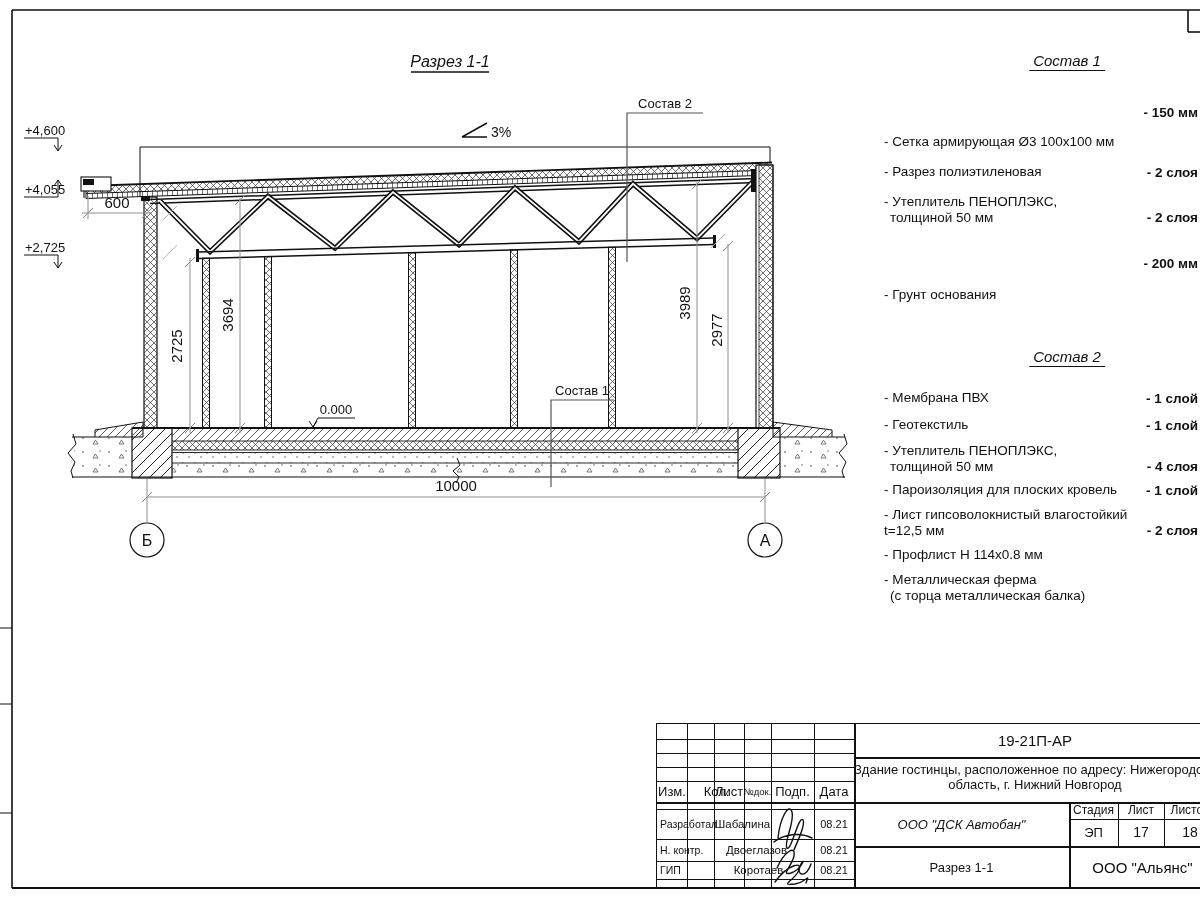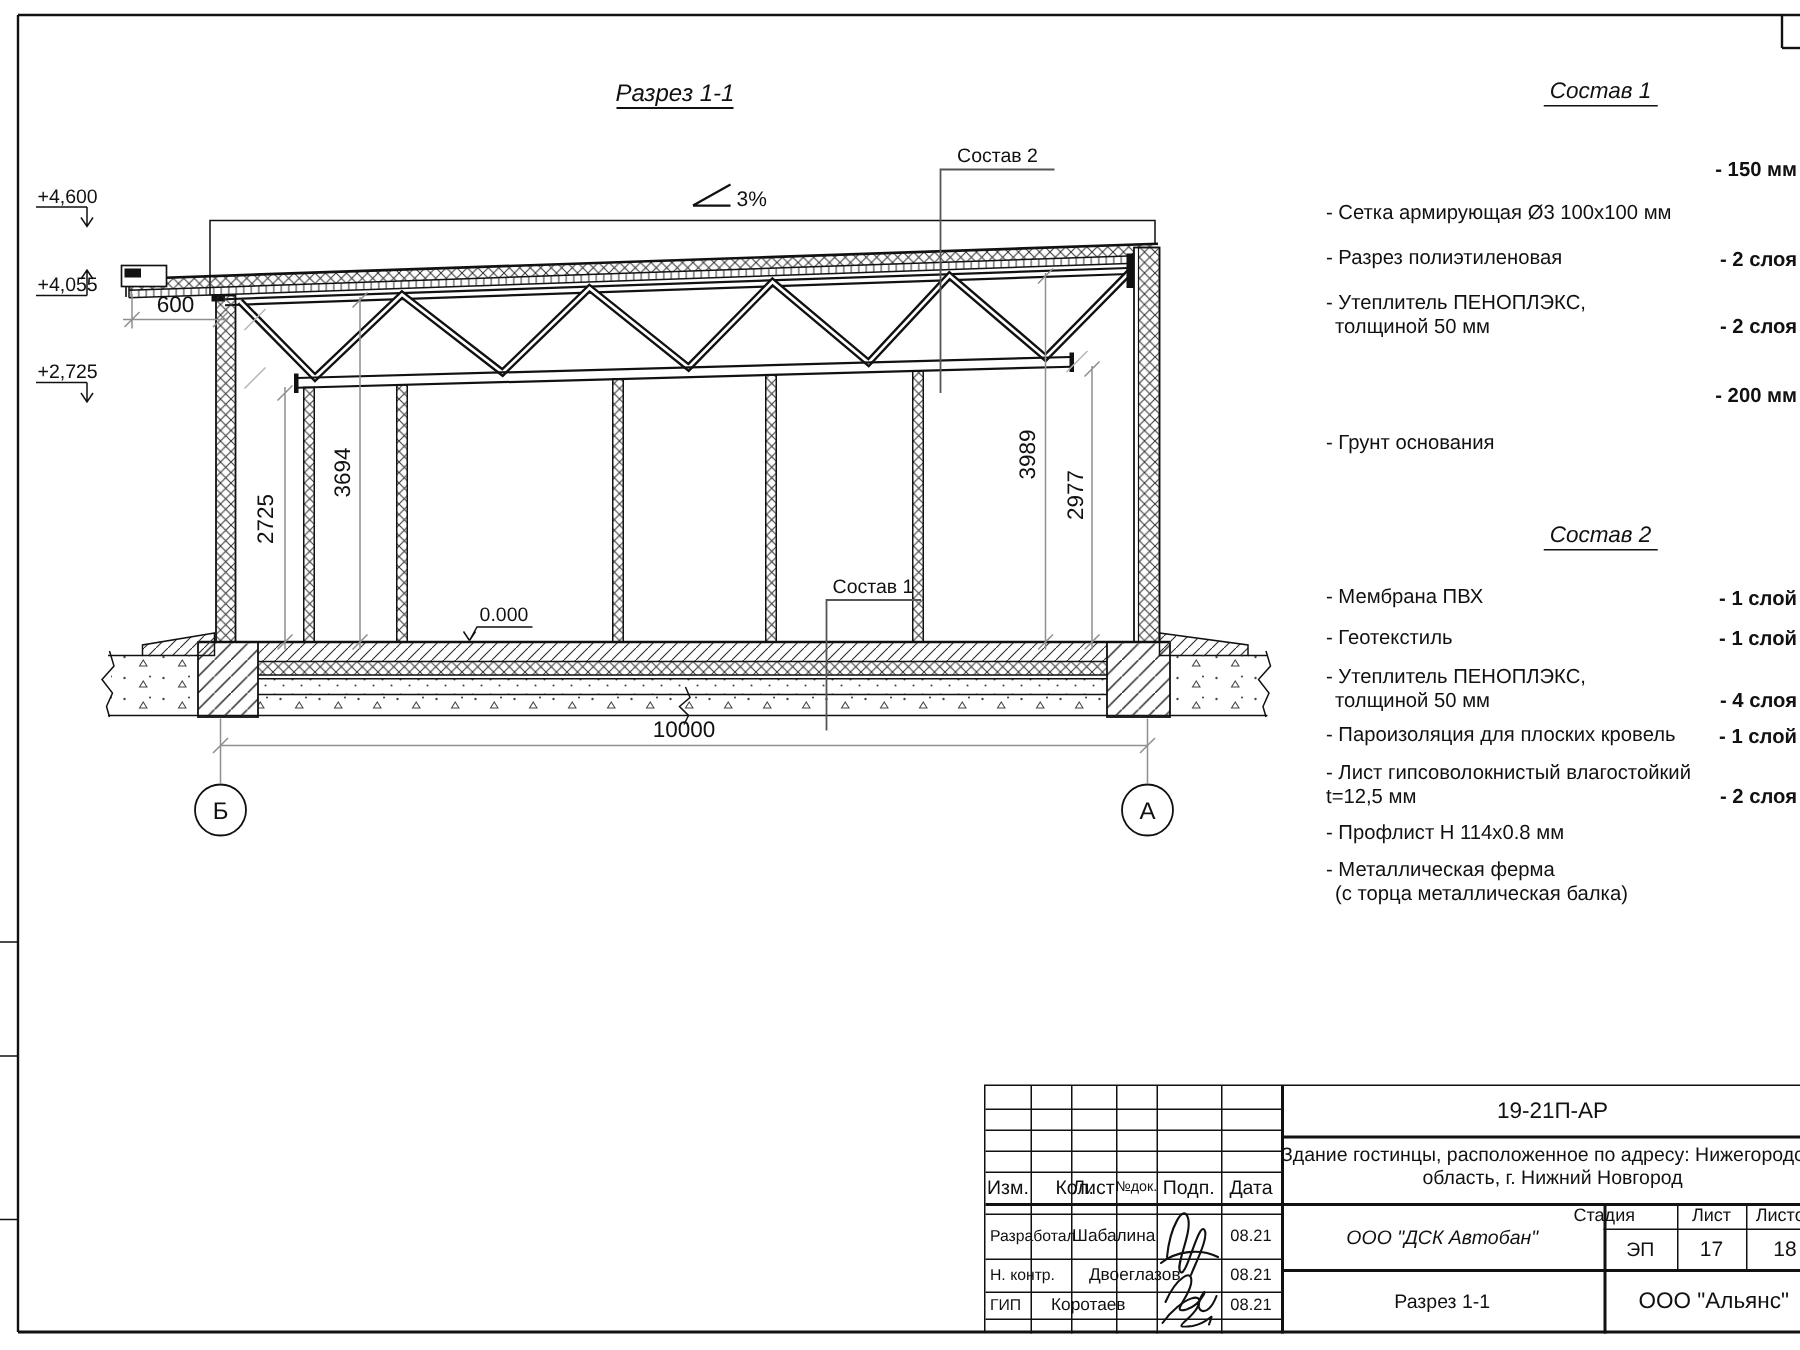--- a/index.html
+++ b/index.html
@@ -310,31 +310,31 @@
   <div class="cell" style="left:114px; top:57px; width:43px; height:21px;">Подп.</div>
   <div class="cell" style="left:157px; top:57px; width:40px; height:21px;">Дата</div>
 
   <div class="cell left-al" style="left:0;  top:85px;  width:57px; height:30px; font-size:10.5px;">Разработал</div>
   <div class="cell" style="left:57px;  top:85px;  width:57px; height:30px; font-size:11.5px;">Шабалина</div>
   <div class="cell" style="left:157px; top:85px;  width:40px; height:30px; font-size:11px;">08.21</div>
   <div class="cell left-al" style="left:0;  top:115px; width:57px; height:22px; font-size:10.5px;">Н. контр.</div>
   <div class="cell" style="left:71px;  top:115px; width:57px; height:22px; font-size:11.5px;">Двоеглазов</div>
   <div class="cell" style="left:157px; top:115px; width:40px; height:22px; font-size:11px;">08.21</div>
   <div class="cell left-al" style="left:0;  top:137px; width:57px; height:18px; font-size:10.5px;">ГИП</div>
-  <div class="cell" style="left:40px;  top:137px; width:57px; height:18px; font-size:11.5px;">Коротаев</div>
+  <div class="cell" style="left:73px;  top:137px; width:57px; height:18px; font-size:11.5px;">Коротаев</div>
   <div class="cell" style="left:157px; top:137px; width:40px; height:18px; font-size:11px;">08.21</div>
 
   <div class="cell" style="left:197px; top:0; width:362px; height:33px; font-size:15px;">19-21П-АР</div>
   <div class="cell" style="left:197px; top:33px; width:362px; height:45px; display:block; padding-top:5px;">
     <div>Здание гостинцы, расположенное по адресу: Нижегородская</div>
     <div>область, г. Нижний Новгород</div>
   </div>
   <div class="cell" style="left:197px; top:78px;  width:215px; height:44px; font-style:italic;">ООО "ДСК Автобан"</div>
   <div class="cell" style="left:197px; top:122px; width:215px; height:43px;">Разрез 1-1</div>
-  <div class="cell" style="left:388px; top:78px;  width:49px; height:17px; font-size:12px;">Стадия</div>
+  <div class="cell" style="left:412px; top:78px;  width:49px; height:17px; font-size:12px;">Стадия</div>
   <div class="cell" style="left:461px; top:78px;  width:46px; height:17px; font-size:12px;">Лист</div>
   <div class="cell" style="left:507px; top:78px;  width:52px; height:17px; font-size:12px;">Листов</div>
   <div class="cell" style="left:412px; top:95px;  width:49px; height:27px; font-size:13px;">ЭП</div>
   <div class="cell" style="left:461px; top:95px;  width:46px; height:27px; font-size:14px;">17</div>
   <div class="cell" style="left:507px; top:95px;  width:52px; height:27px; font-size:14px;">18</div>
   <div class="cell" style="left:412px; top:122px; width:147px; height:43px; font-size:15px;">ООО "Альянс"</div>
 </div>
 
 
 <svg class="sig-svg" viewBox="0 0 46 94">

